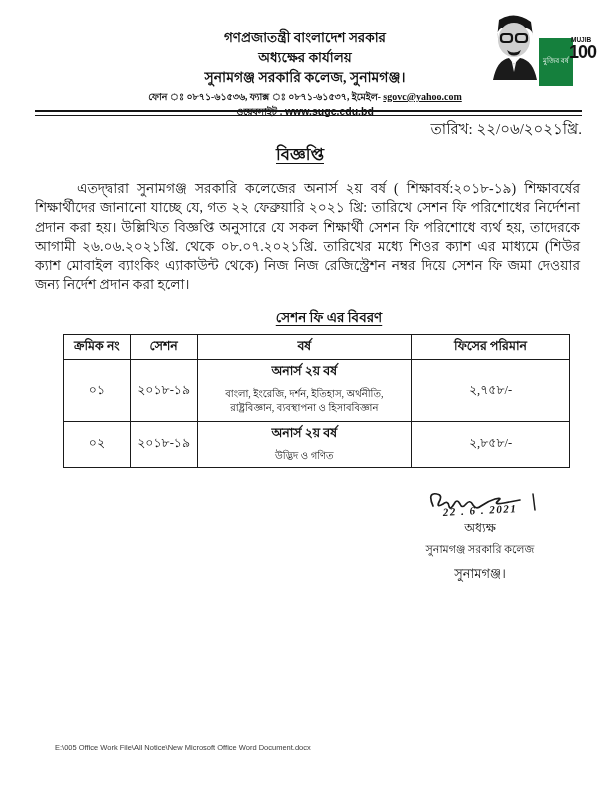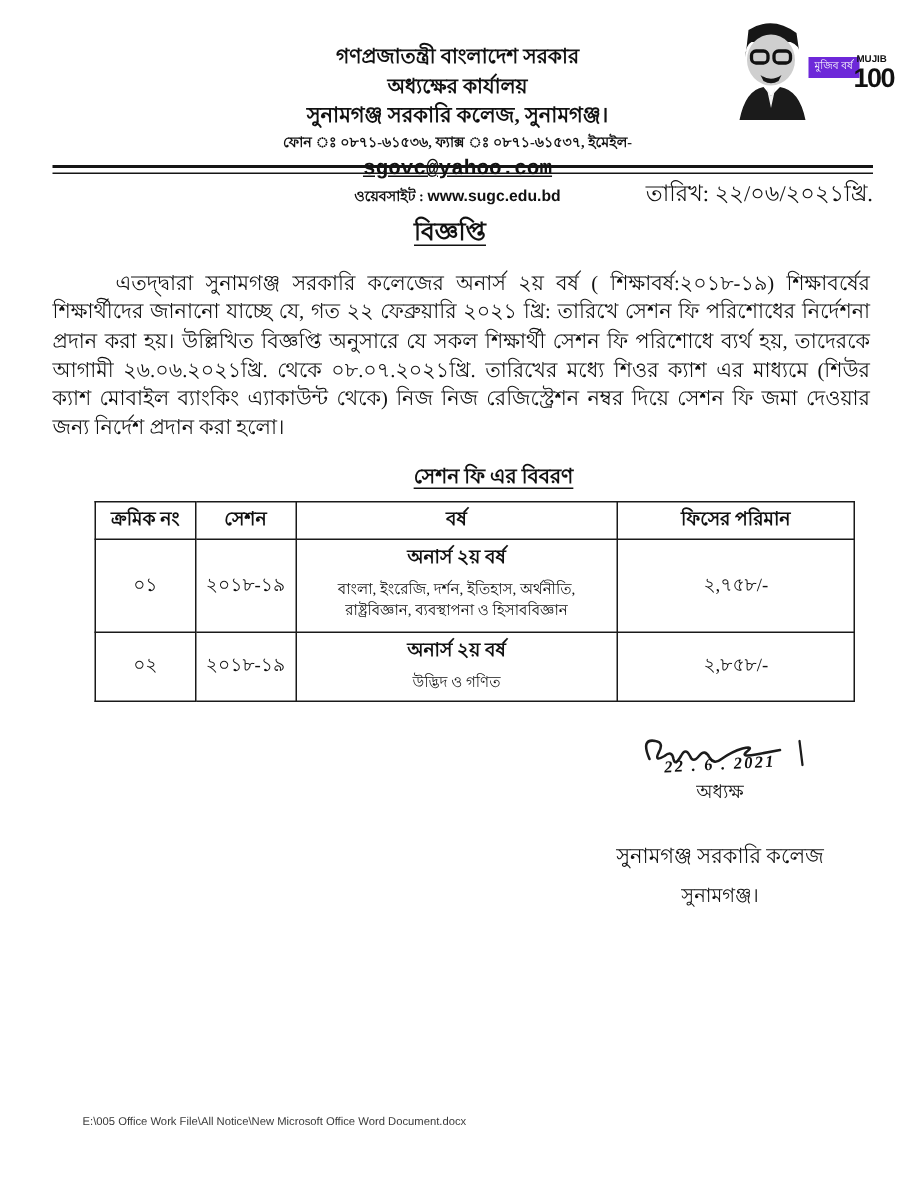--- a/index.html
+++ b/index.html
@@ -10,29 +10,29 @@
     color:#111;
   }
   
   .logo-left{position:absolute;left:42px;top:16px;width:106px;height:82px;}
   .l50-texts{position:absolute;left:0;top:10px;line-height:1.15;text-align:left;}
   .l50-texts .bn{display:block;font-size:6.5px;color:#222;}
   .l50-texts .en{display:block;font-size:9px;color:#333;font-family:"Liberation Sans",sans-serif;letter-spacing:.3px;}
   .l50-graphic{position:absolute;right:0;top:0;}
   .l50-num{position:absolute;right:24px;top:14px;font-size:36px;font-weight:bold;color:#2b2b2b;font-family:"Liberation Sans",sans-serif;letter-spacing:-2px;}
   .logo-right{position:absolute;left:487px;top:14px;width:110px;height:68px;}
-  .mujib-box{position:absolute;left:52px;top:24px;background:#6d28d9;color:#fff;font-size:7px;line-height:1.1;padding:3px 4px;text-align:left;}
+  .mujib-box{position:absolute;left:52px;top:24px;background:#15803d;color:#fff;font-size:7px;line-height:1.1;padding:20px 4px;text-align:left;}
   .mujib-latin{position:absolute;left:84px;top:22px;font-family:"Liberation Sans",sans-serif;font-weight:bold;font-size:6.5px;color:#111;}
   .mujib-100{position:absolute;left:82px;top:28px;font-family:"Liberation Sans",sans-serif;font-weight:bold;font-size:18px;color:#111;letter-spacing:-1px;}
   .head-center{position:absolute;left:140px;top:28px;width:330px;text-align:center;}
   .hc1{font-size:13.5px;font-weight:bold;line-height:1.45;}
   .hc2{font-size:13.5px;font-weight:bold;line-height:1.45;}
   .hc3{font-size:14px;font-weight:bold;line-height:1.55;}
   .hc4{font-size:9.5px;font-weight:bold;line-height:1.5;}
-  .hc4 .email{text-decoration:underline;font-family:Liberation Mono, monospace;font-size:14px;}
+  .hc4 .email{text-decoration:underline;font-family:Liberation Serif, serif;font-size:10px;}
   .hc5{font-size:9.5px;font-weight:bold;line-height:1.4;}
   .hc5 .site{font-family:"Liberation Sans",sans-serif;font-size:10.5px;}
   .divider{position:absolute;left:35px;right:30px;top:110px;height:3px;
     border-top:2.4px solid #151515;border-bottom:1px solid #151515;}
   .date-line{position:absolute;right:30px;top:117px;font-size:15px;font-weight:normal;margin-left:28px;}
   
   .notice-title{position:absolute;left:0;width:600px;top:142px;text-align:center;}
   .notice-title span{font-size:16.5px;font-weight:bold;text-decoration:underline;text-underline-offset:3px;}
   .body-par{position:absolute;left:35px;right:32px;top:179px;
     font-size:13.8px;line-height:19.3px;text-align:justify;text-indent:42px;}
@@ -46,21 +46,21 @@
   td.c-year{vertical-align:top;padding-top:3px;}
   .year-title{font-size:12.5px;font-weight:bold;margin-bottom:5px;}
   .subjects{font-size:10px;line-height:13.5px;padding:0 14px 2px;}
   tr.r1{height:62px;} tr.r2{height:42px;}
   
   .sig-block{position:absolute;left:405px;top:488px;width:150px;text-align:center;}
   .sig-scribble{display:block;margin:0 auto;}
   .sig-date{margin-top:-10px;font-size:11px;font-weight:bold;font-style:italic;
     letter-spacing:1.5px;transform:rotate(-3deg);}
   .sig-role{font-size:12.5px;margin-top:3px;}
-  .sig-college{font-size:14px;margin-top:20px;}
+  .sig-college{font-size:11px;margin-top:2px;}
   .sig-place{font-size:13px;margin-top:4px;}
   
   .footer-path{position:absolute;left:55px;top:743px;font-size:7.5px;color:#3a3a3a;
     font-family:"Liberation Sans",sans-serif;}
 </style>
 </head>
 <body>
 
 <div class="page">
 

